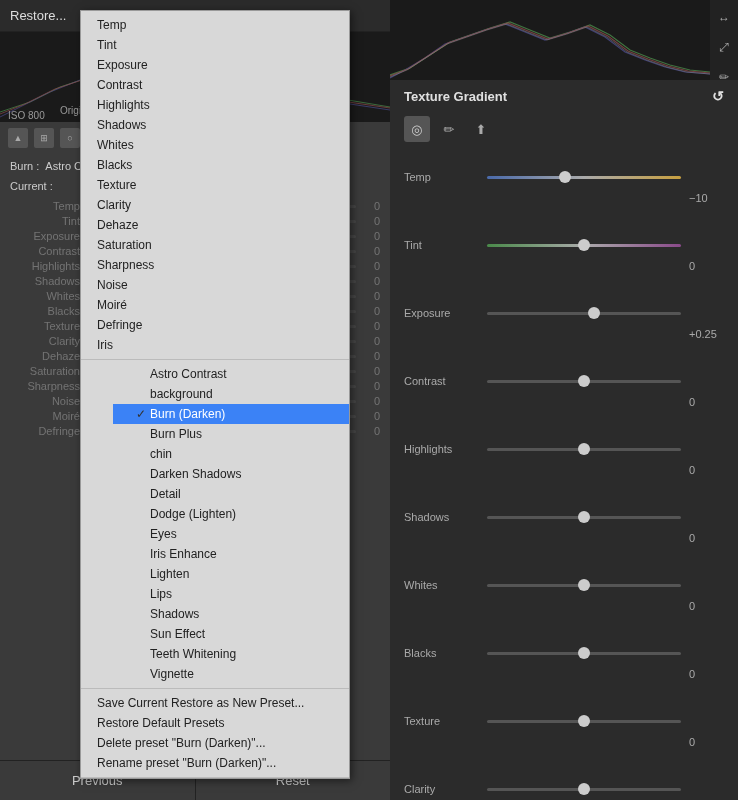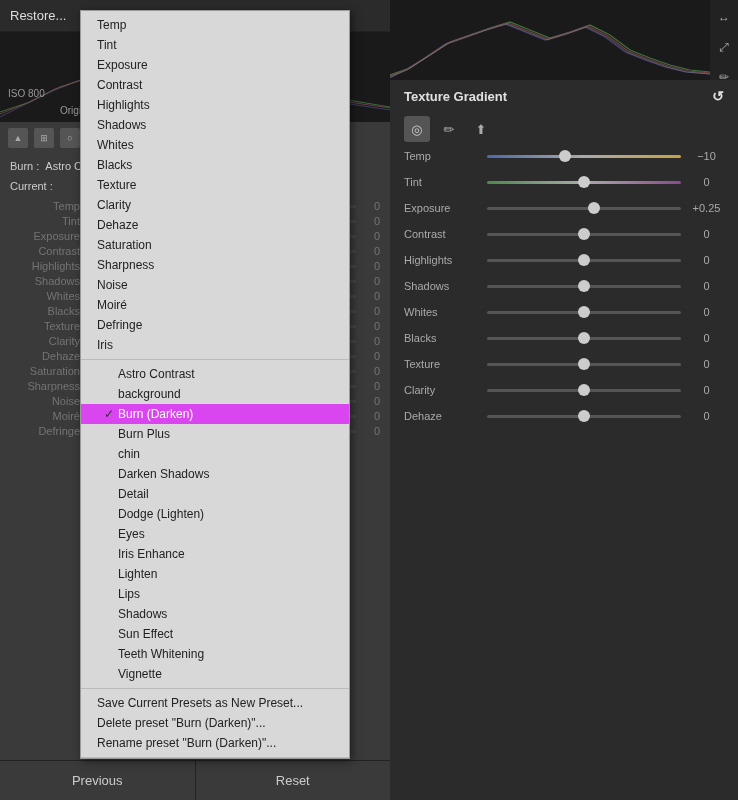--- a/index.html
+++ b/index.html
@@ -37,21 +37,21 @@
       position: relative;
     }
 
     .histogram-canvas {
       width: 100%;
       height: 100%;
     }
 
     .iso-label {
       position: absolute;
-      bottom: 23px;
+      bottom: 1px;
       left: 8px;
       font-size: 10px;
       color: #999;
     }
 
     .original-label {
       position: absolute;
       bottom: 6px;
       left: 60px;
       font-size: 10px;
@@ -156,26 +156,27 @@
 
     .dropdown-item {
       padding: 3px 16px;
       font-size: 12px;
       color: #222;
       cursor: pointer;
       white-space: nowrap;
     }
 
     .dropdown-item.selected {
-      background: #d946ef;
+      background: #3b82f6;
       color: white;
     }
 
     .dropdown-item.has-check {
       padding-left: 23px;
+      margin-left: 32px;
     }
 
     .check-mark {
       display: inline-block;
       width: 10px;
       margin-right: 4px;
       color: #333;
     }
 
     
@@ -282,21 +283,22 @@
       position: absolute;
       top: -4.5px;
       left: 50%;
       transform: translateX(-50%);
     }
 
     .right-slider-value {
       width: 35px;
       font-size: 11px;
       color: #aaa;
-      text-align: center;
+      text-align: left;
+      margin-top: 42px;
     }
 
     .side-icon {
       width: 22px; height: 22px;
       display: flex; align-items: center; justify-content: center;
       color: #aaa;
       font-size: 12px;
       cursor: pointer;
     }
   </style>
@@ -486,21 +488,22 @@
         <div class="dropdown-item has-check"><span class="check-mark">&nbsp;</span>Iris Enhance</div>
         <div class="dropdown-item has-check"><span class="check-mark">&nbsp;</span>Lighten</div>
         <div class="dropdown-item has-check"><span class="check-mark">&nbsp;</span>Lips</div>
         <div class="dropdown-item has-check"><span class="check-mark">&nbsp;</span>Shadows</div>
         <div class="dropdown-item has-check"><span class="check-mark">&nbsp;</span>Sun Effect</div>
         <div class="dropdown-item has-check"><span class="check-mark">&nbsp;</span>Teeth Whitening</div>
         <div class="dropdown-item has-check"><span class="check-mark">&nbsp;</span>Vignette</div>
       </div>
 
     <div class="dropdown-section" id="dd-section3">
-        <div class="dropdown-item">Save Current Presets as New Preset...</div>
+        <div class="dropdown-item">Save Current Restore as New Preset...</div>
+        <div class="dropdown-item">Restore Default Presets</div>
         <div class="dropdown-item">Delete preset "Burn (Darken)"...</div>
         <div class="dropdown-item">Rename preset "Burn (Darken)"...</div>
       </div>
   </div>
 
   <div class="bottom-buttons">
     <button class="bottom-btn">Previous</button>
     <button class="bottom-btn">Reset</button>
   </div>
 </div>

